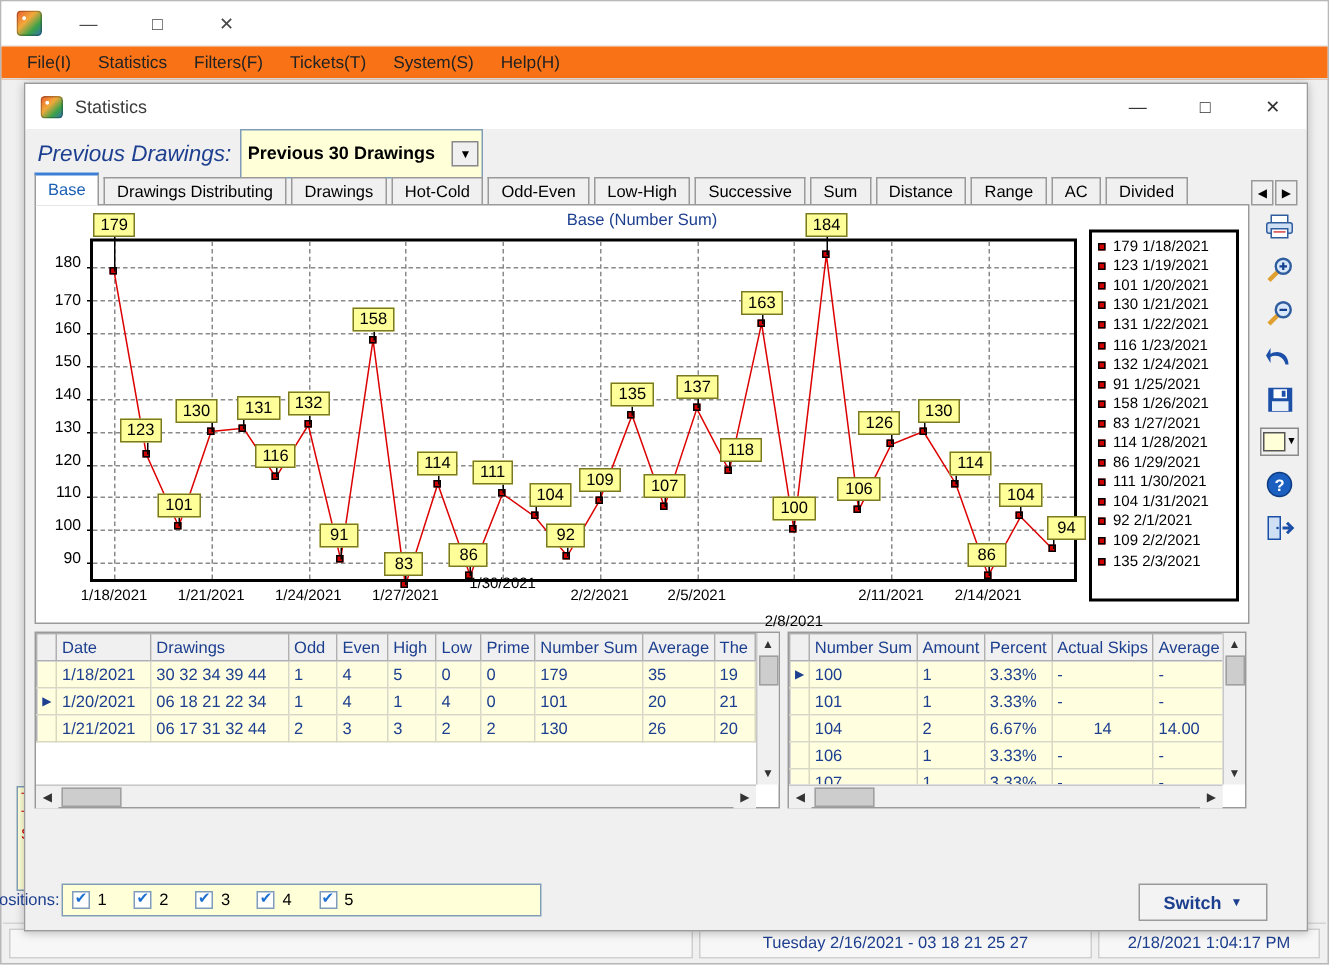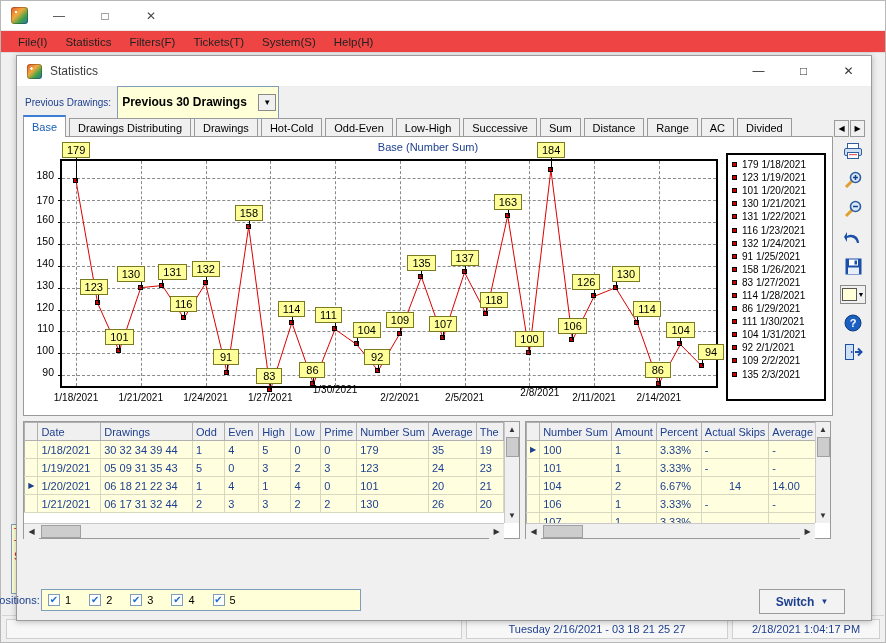--- a/index.html
+++ b/index.html
@@ -31,21 +31,21 @@
     box-shadow:inset 0 0 0 1px rgba(0,0,0,.25);
   }
   #app-title { font-size:12px; color:#3b3b3b; flex:1; }
   .winbtns { display:flex; height:30px; }
   .winbtn {
     width:46px;height:30px;display:flex;align-items:center;justify-content:center;
     font-size:12px;color:#4a4a4a;
   }
   #app-menubar {
     height:22px;display:flex;align-items:center;gap:0px;
-    background:#ef4444;border-bottom:1px solid #dcdcdc;
+    background:#f97316;border-bottom:1px solid #dcdcdc;
     padding-left:8px;
   }
   #app-menubar .mi { padding:3px 9px; font-size:11.5px; color:#222; }
 
   
   #bg-content { position:absolute; left:1px; right:1px; top:53px; bottom:28px; background:#f0f0f0; }
   .bg-btn {
     position:absolute; background:#f0f0f0; border:1px solid #a9a9a9;
     color:#1d3f8f; font-weight:bold; font-size:11px;
     display:flex;align-items:center;justify-content:center;
@@ -93,21 +93,21 @@
       radial-gradient(circle at 30% 30%, #fff 1px, transparent 1.5px),
       linear-gradient(135deg,#e95b2e 0%,#f2a93b 40%,#3ba14a 70%,#2f6fb5 100%);
     box-shadow:inset 0 0 0 1px rgba(0,0,0,.25);
   }
   #stats-title{font-size:12px;color:#3b3b3b;flex:1;}
   .swinbtn{width:45px;height:31px;display:flex;align-items:center;justify-content:center;font-size:12px;color:#333;}
 
   #stats-body{position:absolute;left:0;right:0;top:31px;bottom:0;background:#f0f0f0;}
 
   #prev-row{position:absolute;left:8px;top:4px;height:22px;display:flex;align-items:center;gap:6px;}
-  #prev-label{color:#1d3f8f;font-size:10px;}
+  #prev-label{color:#1d3f8f;font-size:15px;font-style:italic;}
   #prev-combo{
     width:162px;height:33px;background:#ffffd8;border:1px solid #7f9db9;
     display:flex;align-items:center;justify-content:space-between;
   }
   #prev-combo .txt{font-weight:bold;font-size:12px;color:#000;padding-left:4px;}
   #prev-combo .arr{
     width:18px;height:17px;margin-right:2px;background:#f0f0f0;border:1px solid #8a8a8a;
     display:flex;align-items:center;justify-content:center;font-size:8px;color:#000;
   }
 
@@ -538,21 +538,21 @@
         <div class="ylab" style="top: 76.165px; left: 0px;">160</div>
         <div class="ylab" style="top: 57px; left: 0px;">170</div>
         <div class="ylab" style="top: 32.4757px; left: 0px;">180</div>
         <div class="xlab" style="left: 22px; top: 255px;">1/18/2021</div>
         <div class="xlab" style="left: 86.7586px; top: 255px;">1/21/2021</div>
         <div class="xlab" style="left: 151.517px; top: 255px;">1/24/2021</div>
         <div class="xlab" style="left: 216.276px; top: 255px;">1/27/2021</div>
         <div class="xlab" style="left: 281.034px; top: 247px;">1/30/2021</div>
         <div class="xlab" style="left: 345.793px; top: 255px;">2/2/2021</div>
         <div class="xlab" style="left: 410.552px; top: 255px;">2/5/2021</div>
-        <div class="xlab" style="left: 475.31px; top: 250px; text-align: right;">2/8/2021</div>
+        <div class="xlab" style="left: 475.31px; top: 272px;">2/8/2021</div>
         <div class="xlab" style="left: 540.069px; top: 255px;">2/11/2021</div>
         <div class="xlab" style="left: 604.828px; top: 255px;">2/14/2021</div>
       </div>
 
     <div id="rtoolbar">
       <div class="ticon">
         <svg width="20" height="18" viewBox="0 0 20 18">
           <rect x="4.5" y="1.5" width="11" height="5" fill="#fff" stroke="#2f5d9e"></rect>
           <rect x="1.5" y="6.5" width="17" height="7" rx="1.5" fill="#cfe0f5" stroke="#2f5d9e"></rect>
           <rect x="4.5" y="10.5" width="11" height="6" fill="#fff" stroke="#2f5d9e"></rect>
@@ -631,33 +631,20 @@
                 <td style="width: 42px;">1</td>
                 <td style="width: 38px;">4</td>
                 <td style="width: 38px;">5</td>
                 <td style="width: 36px;">0</td>
                 <td style="width: 36px;">0</td>
                 <td style="width: 36px;">179</td>
                 <td style="width: 36px;">35</td>
                 <td style="width: 30px;">19</td>
               </tr>
               <tr>
-                <td class="rowhdr" style="width: 14px;"></td>
-                <td style="width: 78px;">1/19/2021</td>
-                <td style="width: 117px;">05 09 31 35 43</td>
-                <td style="width: 42px;">5</td>
-                <td style="width: 38px;">0</td>
-                <td style="width: 38px;">3</td>
-                <td style="width: 36px;">2</td>
-                <td style="width: 36px;">3</td>
-                <td style="width: 36px;">123</td>
-                <td style="width: 36px;">24</td>
-                <td style="width: 30px;">23</td>
-              </tr>
-              <tr>
                 <td class="rowhdr" style="width: 14px;">▶</td>
                 <td style="width: 78px;">1/20/2021</td>
                 <td style="width: 117px;">06 18 21 22 34</td>
                 <td style="width: 42px;">1</td>
                 <td style="width: 38px;">4</td>
                 <td style="width: 38px;">1</td>
                 <td style="width: 36px;">4</td>
                 <td style="width: 36px;">0</td>
                 <td class="sel-cell" style="width: 36px;">101</td>
                 <td style="width: 36px;">20</td>

